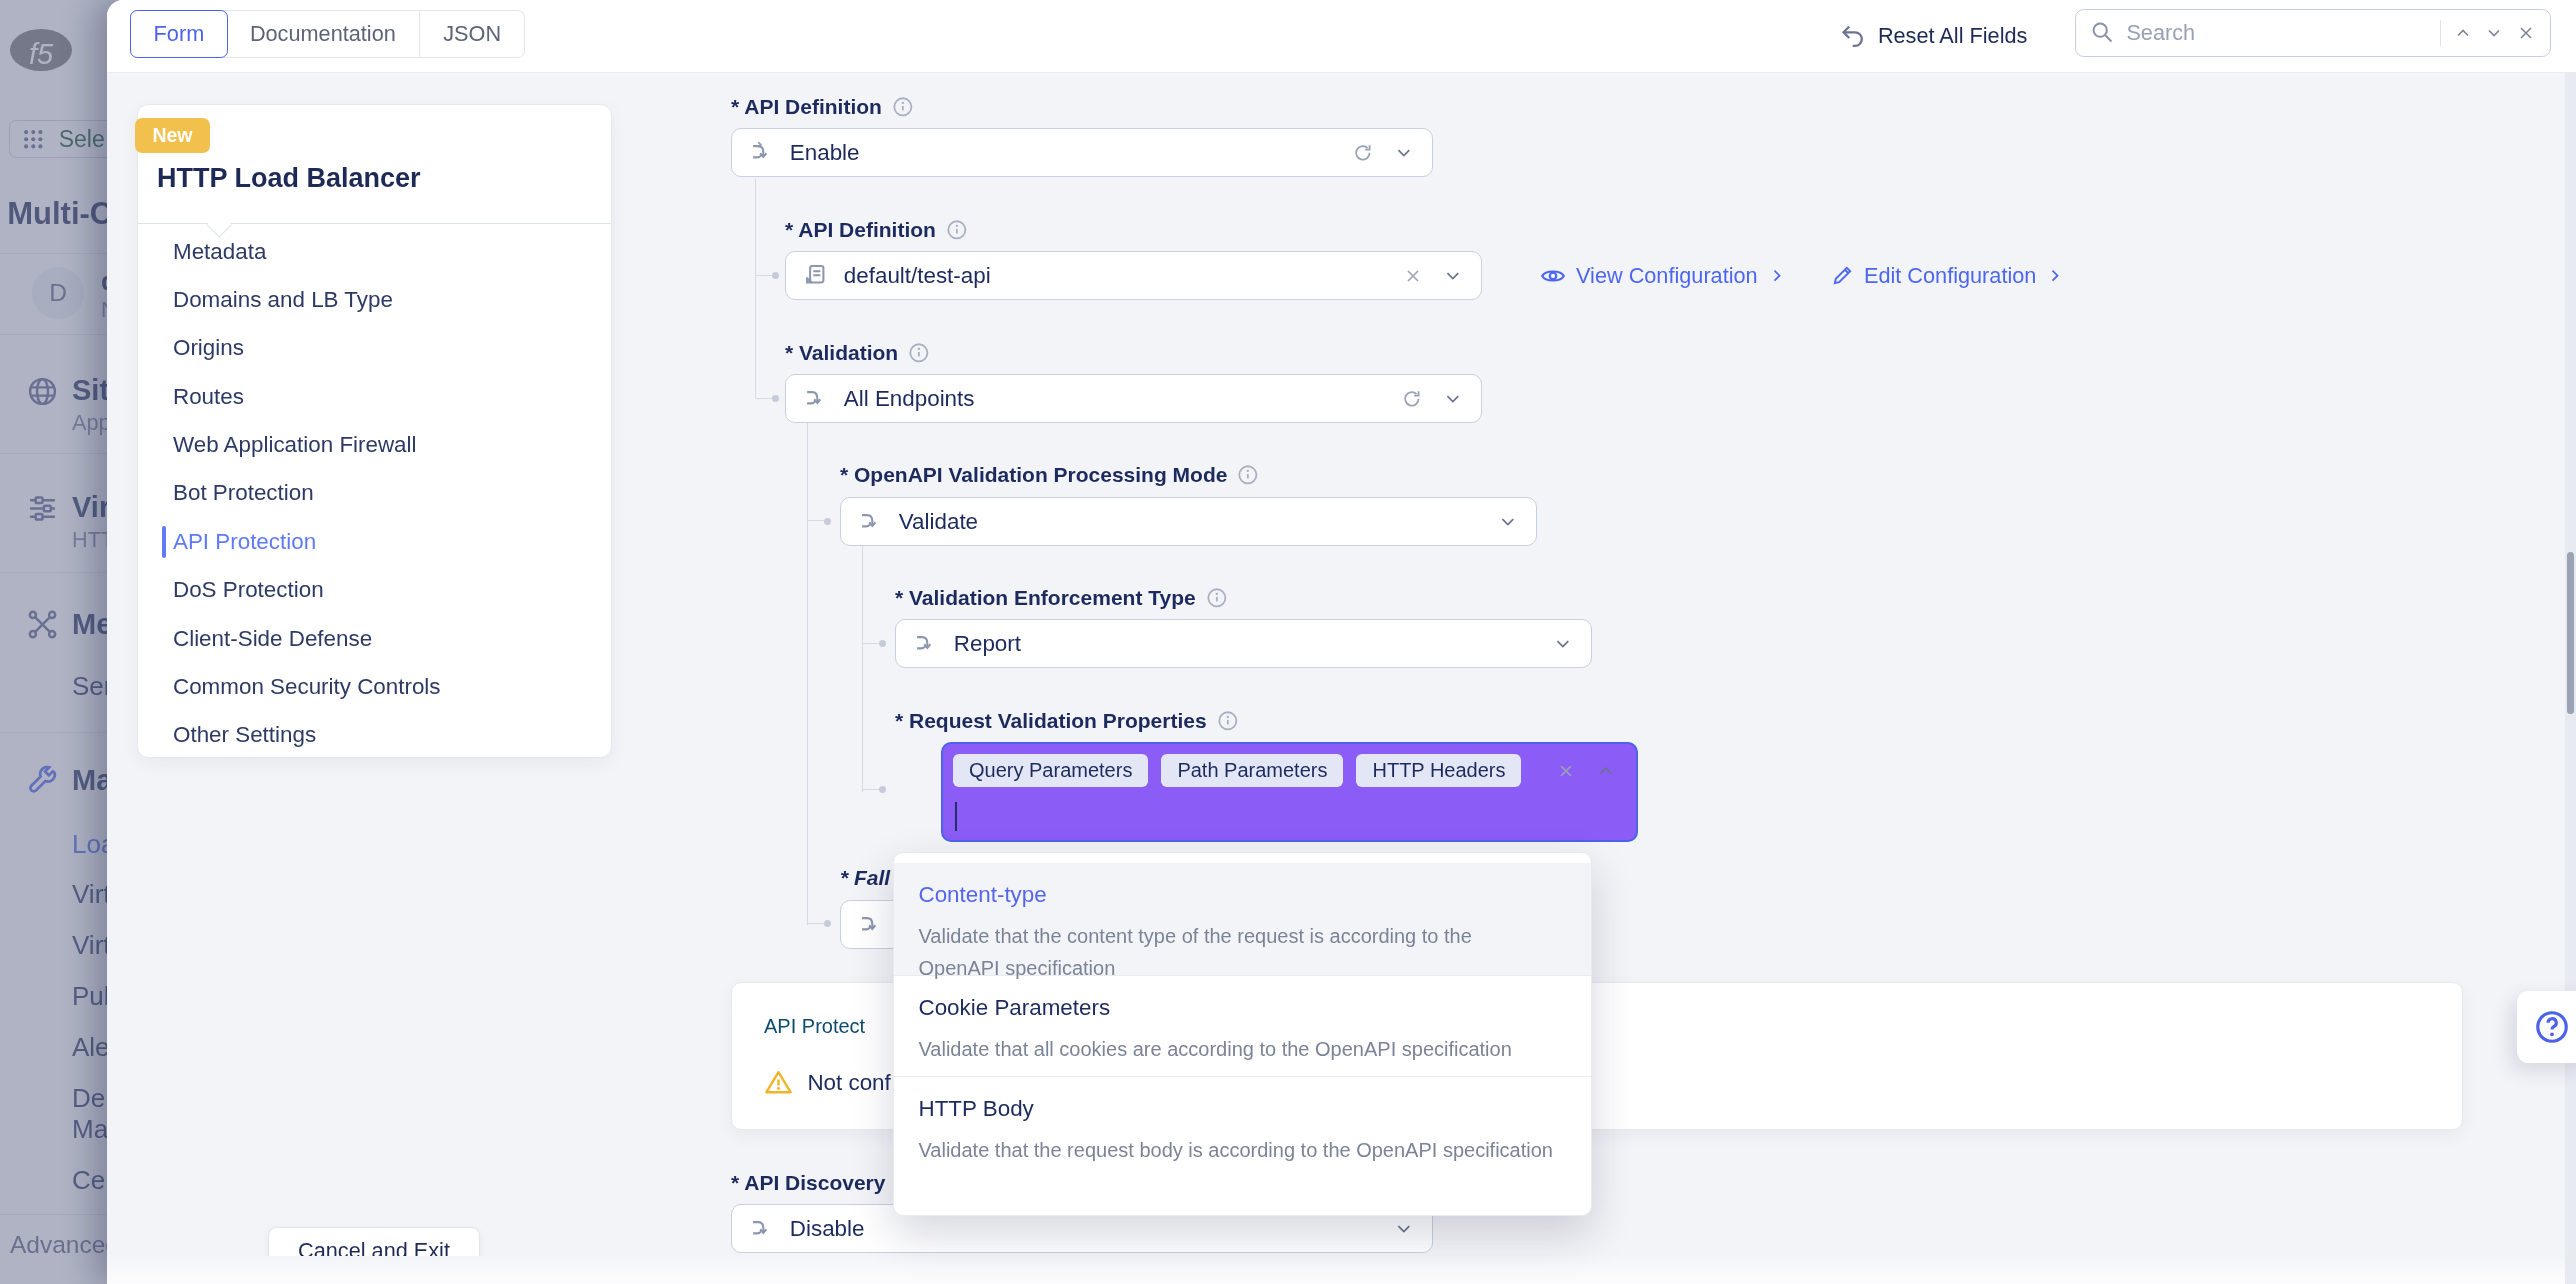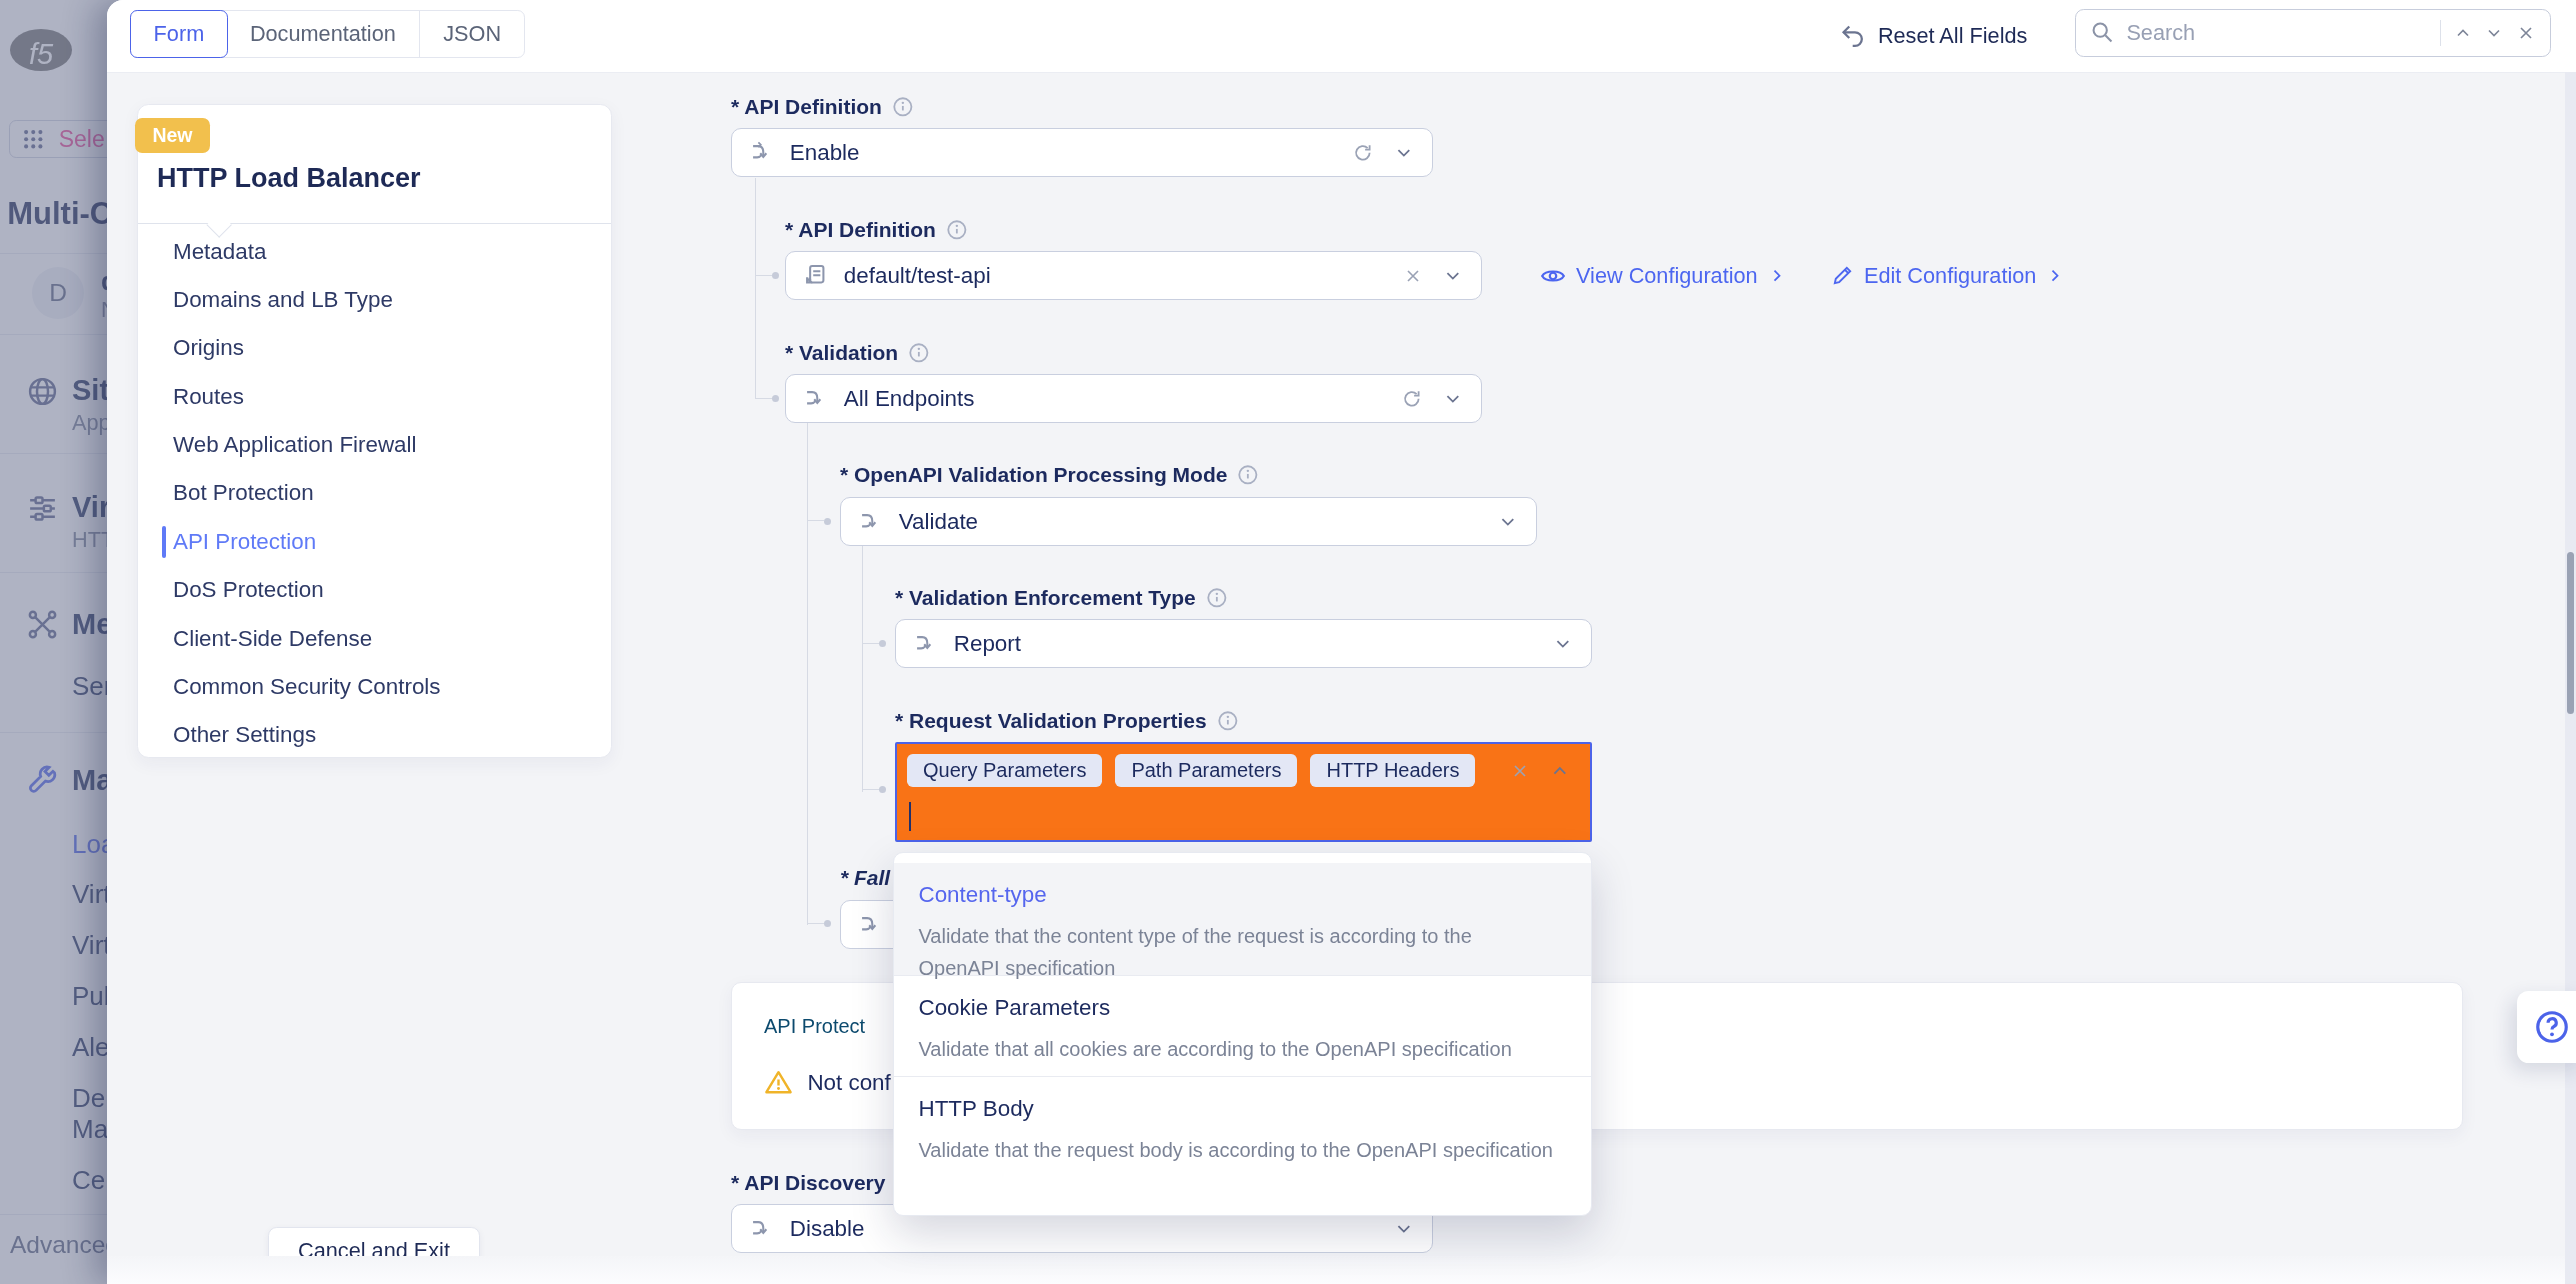--- a/index.html
+++ b/index.html
@@ -7,21 +7,21 @@
   .abs{position:absolute;}
   .flex{display:flex;align-items:center;}
   svg{display:block;}
 
   
   #bgbar{left:0;top:0;width:217px;height:1284px;background:#fff;z-index:1;}
   #bgbar .sep{left:0;width:217px;height:1.4px;background:#e7e9f0;}
   .f5ball{left:10px;top:29px;width:62px;height:42px;border-radius:50%;background:#737373;color:#fff;
           display:flex;align-items:flex-end;justify-content:center;font-weight:400;font-style:italic;font-size:29px;}
   .selbtn{left:8.7px;top:120px;width:144px;height:38px;border:1.4px solid #cdd2e0;border-radius:7.2px;
-          color:#ec4899;font-size:23px;gap:13px;padding-left:11.5px;box-sizing:border-box;}
+          color:#14532d;font-size:23px;gap:13px;padding-left:11.5px;box-sizing:border-box;}
   .bigitem{font-weight:700;font-size:29px;color:#24325f;}
   .subtxt{font-size:21.7px;color:#7a8299;}
   .navitem{font-size:26px;color:#283663;}
   #dim{left:0;top:0;width:217px;height:1284px;background:rgba(118,124,152,0.58);z-index:2;}
 
   
   #modal{left:107px;top:0;right:0;bottom:0;background:#f3f4f7;border-top-left-radius:16px;overflow:hidden;
          z-index:10;box-shadow:-13px 0 32px rgba(20,30,70,.3);}
   #tophdr{left:0;top:0;right:0;height:72px;background:#fff;border-bottom:0.7px solid #ebedf3;}
 
@@ -48,21 +48,21 @@
 
   .btn{background:#fff;border:1.4px solid #e2e5ee;border-radius:8.7px;color:#1e2a56;font-size:21.7px;
        display:flex;align-items:center;justify-content:center;box-shadow:0 2.9px 7.2px rgba(30,40,90,.06);}
 
   
   .flabel{display:flex;align-items:center;gap:10px;font-weight:700;font-size:21px;color:#1c2a5e;}
   .sel{background:#fff;border:1.4px solid #c9cfdf;border-radius:10px;height:49px;box-sizing:border-box;
        display:flex;align-items:center;padding:0 17.3px;gap:16px;font-size:22.4px;color:#1c2a5e;}
   .sel .grow{flex:1;}
   .riconrow{display:flex;align-items:center;gap:19px;}
-  .mselect{background:#f97316;border:2.2px solid #4c63e9;border-radius:2px;box-sizing:border-box;}
+  .mselect{background:#8b5cf6;border:2.2px solid #4c63e9;border-radius:10px;box-sizing:border-box;margin-left:46px;}
   .pill{display:inline-flex;align-items:center;height:33px;padding:0 16px;background:#e3e7f5;border-radius:5.8px;
         font-size:20px;color:#1c2a5e;white-space:nowrap;}
   .cursorbar{width:2.2px;height:29px;background:#20306b;}
 
   .vline{width:1.4px;background:#d6dae4;}
   .stub{height:1.4px;background:#d6dae4;}
   .dot{width:7.2px;height:7.2px;border-radius:50%;background:#c6cbd9;}
 
   .linkrow{display:flex;align-items:center;gap:10px;color:#4c66f0;font-size:21.7px;cursor:pointer;}
 

